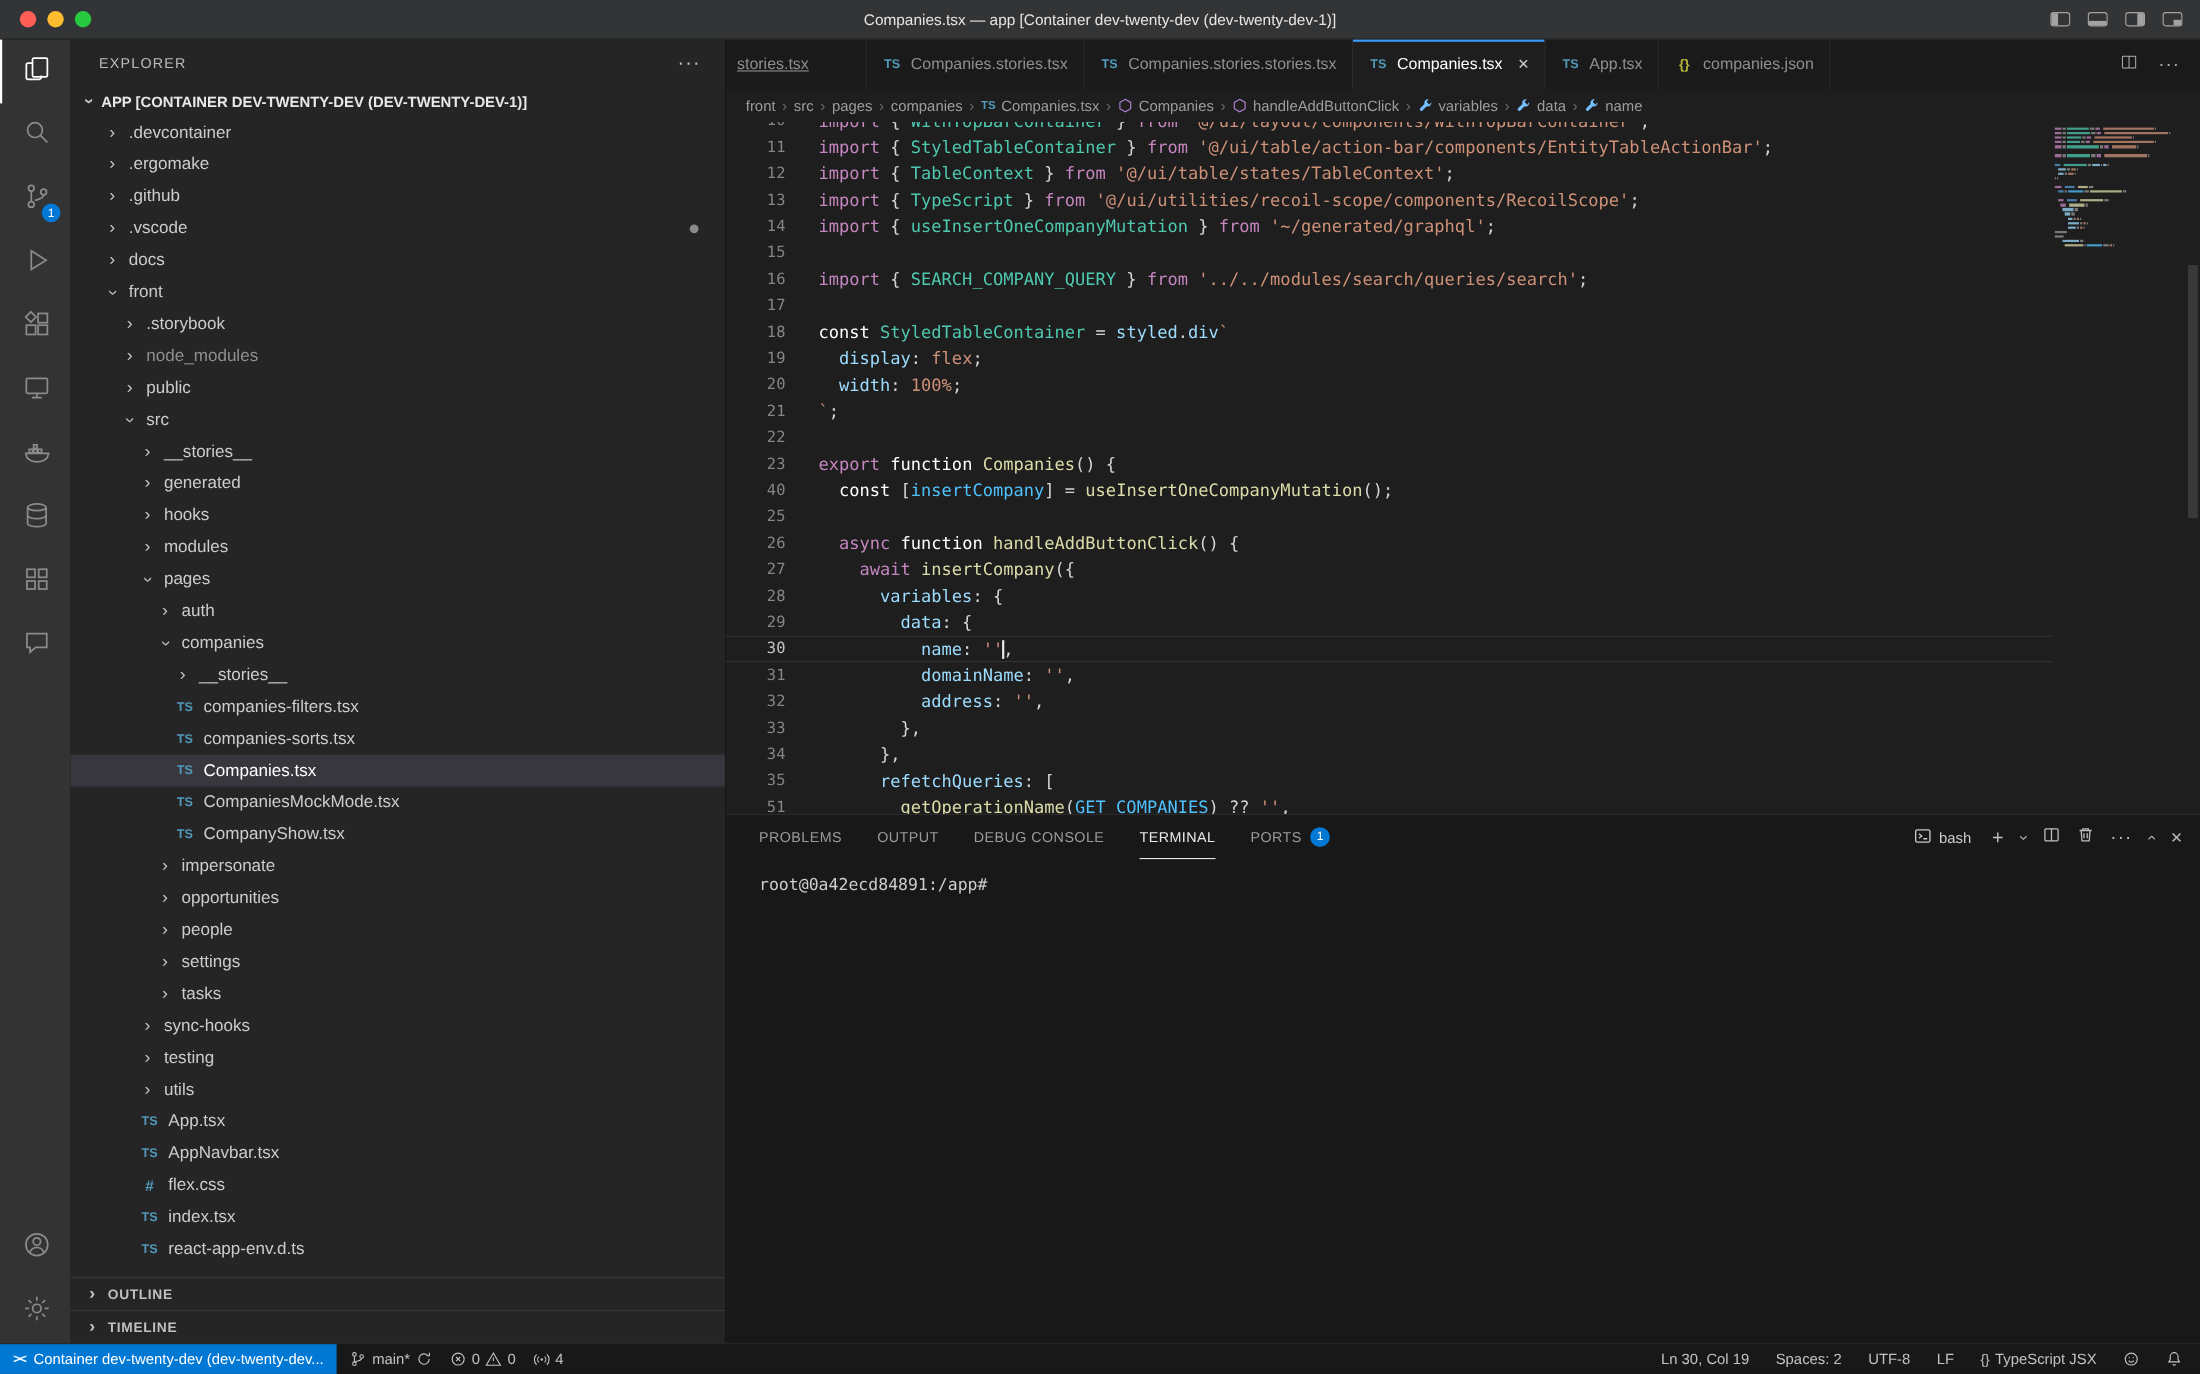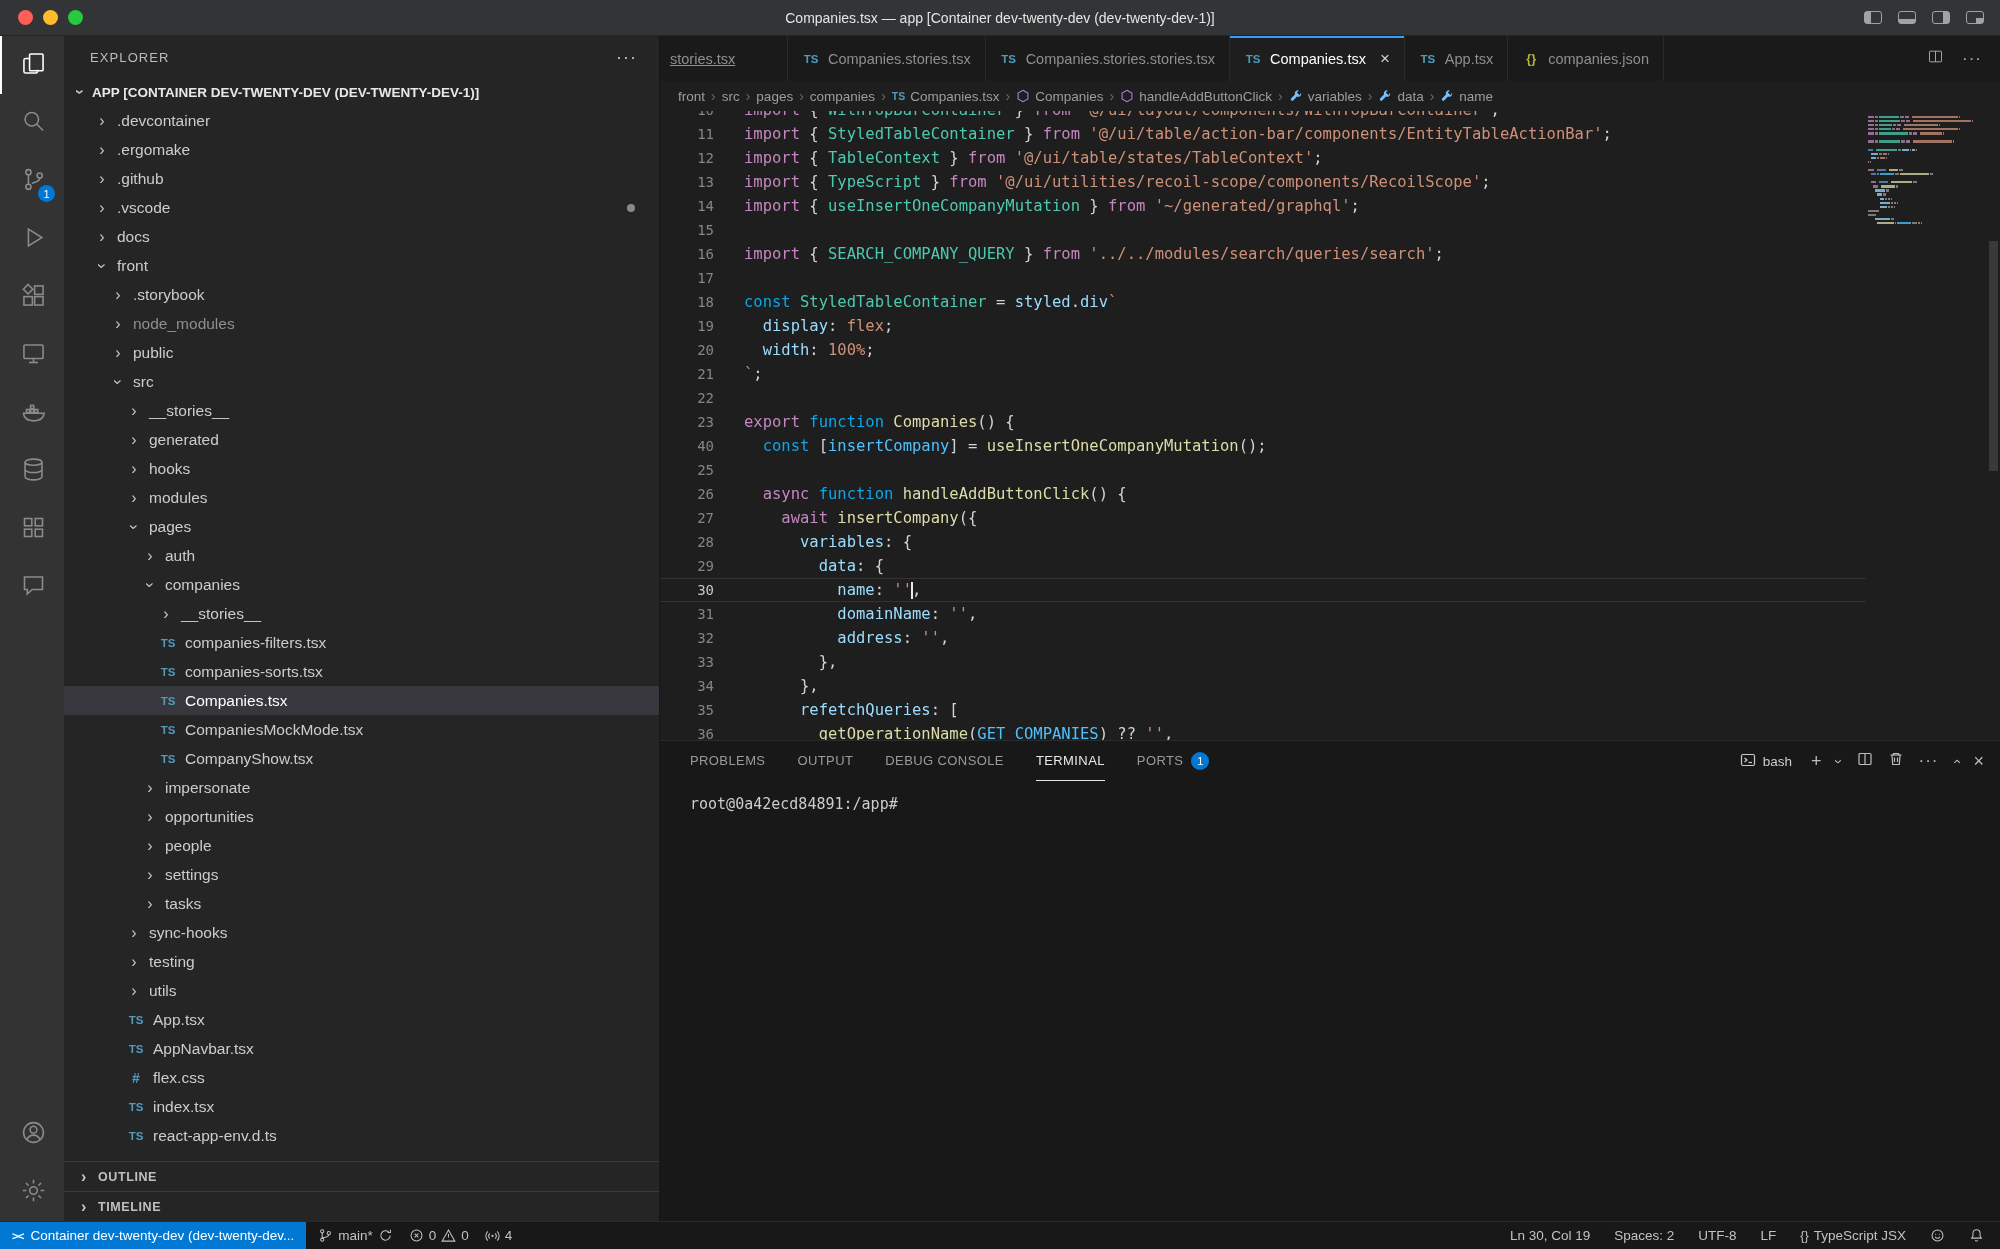--- a/index.html
+++ b/index.html
@@ -83,21 +83,21 @@
   .bc-ts { color:#519aba; font-weight:bold; font-size:10.5px; }
 
   
   .code-area { flex:1; position:relative; overflow:hidden; background:#1e1e1e; }
   .code-scroll { position:absolute; top:-13px; left:0; right:134px; }
   .cl { display:flex; height:24px; line-height:24px; font-family:"DejaVu Sans Mono", monospace;
     font-size:15.5px; white-space:pre; cursor:text; }
   .cl .num { width:84px; flex:none; text-align:right; padding-right:30px; color:#858585; font-size:14px; }
   .cl.current { border-top:1px solid #323232; border-bottom:1px solid #323232; line-height:22px; }
   .cl.current .num { color:#c6c6c6; }
-  .tk-kw{color:#C586C0}.tk-kw2{color:#0ea5e9}.tk-type{color:#4EC9B0}.tk-fn{color:#DCDCAA}
+  .tk-kw{color:#C586C0}.tk-kw2{color:#ffffff}.tk-type{color:#4EC9B0}.tk-fn{color:#DCDCAA}
   .tk-var{color:#9CDCFE}.tk-cvar{color:#4FC1FF}.tk-str{color:#CE9178}.tk-pl{color:#D4D4D4}
   .cur { display:inline-block; width:2px; height:17px; background:#e8e8e8; vertical-align:middle; margin:0 -1px; }
   .minimap { position:absolute; top:5px; right:14px; width:118px; }
   .mm-line { height:2.2px; margin-bottom:1.9px; display:flex; }
   .mm-seg { height:100%; flex:none; margin-right:1px; opacity:.75; }
   .vscroll { position:absolute; right:0; top:0; bottom:0; width:13px; }
   .vthumb { position:absolute; left:2px; right:2px; top:130px; height:230px; background:rgba(130,130,130,.28); }
 
   
   .panel { height:481px; flex:none; border-top:1px solid #2b2b2b; background:#181818;
@@ -549,21 +549,21 @@
             <div class="cl"><span class="num">26</span><span class="txt"><span class="tk-pl">  </span><span class="tk-kw">async</span><span class="tk-pl"> </span><span class="tk-kw2">function</span><span class="tk-pl"> </span><span class="tk-fn">handleAddButtonClick</span><span class="tk-pl">() {</span></span></div>
             <div class="cl"><span class="num">27</span><span class="txt"><span class="tk-pl">    </span><span class="tk-kw">await</span><span class="tk-pl"> </span><span class="tk-fn">insertCompany</span><span class="tk-pl">({</span></span></div>
             <div class="cl"><span class="num">28</span><span class="txt"><span class="tk-pl">      </span><span class="tk-var">variables</span><span class="tk-pl">: {</span></span></div>
             <div class="cl"><span class="num">29</span><span class="txt"><span class="tk-pl">        </span><span class="tk-var">data</span><span class="tk-pl">: {</span></span></div>
             <div class="cl current"><span class="num">30</span><span class="txt"><span class="tk-pl">          </span><span class="tk-var">name</span><span class="tk-pl">: </span><span class="tk-str">''</span><span class="cur"></span><span class="tk-pl">,</span></span></div>
             <div class="cl"><span class="num">31</span><span class="txt"><span class="tk-pl">          </span><span class="tk-var">domainName</span><span class="tk-pl">: </span><span class="tk-str">''</span><span class="tk-pl">,</span></span></div>
             <div class="cl"><span class="num">32</span><span class="txt"><span class="tk-pl">          </span><span class="tk-var">address</span><span class="tk-pl">: </span><span class="tk-str">''</span><span class="tk-pl">,</span></span></div>
             <div class="cl"><span class="num">33</span><span class="txt"><span class="tk-pl">        },</span></span></div>
             <div class="cl"><span class="num">34</span><span class="txt"><span class="tk-pl">      },</span></span></div>
             <div class="cl"><span class="num">35</span><span class="txt"><span class="tk-pl">      </span><span class="tk-var">refetchQueries</span><span class="tk-pl">: [</span></span></div>
-            <div class="cl"><span class="num">36</span><span class="txt"><span class="tk-pl">        </span><span class="tk-fn">getOperationName</span><span class="tk-pl">(</span><span class="tk-cvar">GET_COMPANIES</span><span class="tk-pl">) ?? </span><span class="tk-str">''</span><span class="tk-pl">,</span></span></div>
+            <div class="cl"><span class="num">51</span><span class="txt"><span class="tk-pl">        </span><span class="tk-fn">getOperationName</span><span class="tk-pl">(</span><span class="tk-cvar">GET_COMPANIES</span><span class="tk-pl">) ?? </span><span class="tk-str">''</span><span class="tk-pl">,</span></span></div>
           </div>
         <div class="minimap">
             <div class="mm-line">
               <span class="mm-seg" style="width: 6.3px; background: rgb(197, 134, 192);"></span>
               <span class="mm-seg" style="width: 3.15px; background: rgb(154, 154, 154);"></span>
               <span class="mm-seg" style="width: 19.95px; background: rgb(78, 201, 176);"></span>
               <span class="mm-seg" style="width: 3.15px; background: rgb(154, 154, 154);"></span>
               <span class="mm-seg" style="width: 4.2px; background: rgb(197, 134, 192);"></span>
               <span class="mm-seg" style="width: 1.05px; background: transparent;"></span>
               <span class="mm-seg" style="width: 46.2px; background: rgb(206, 145, 120);"></span>

